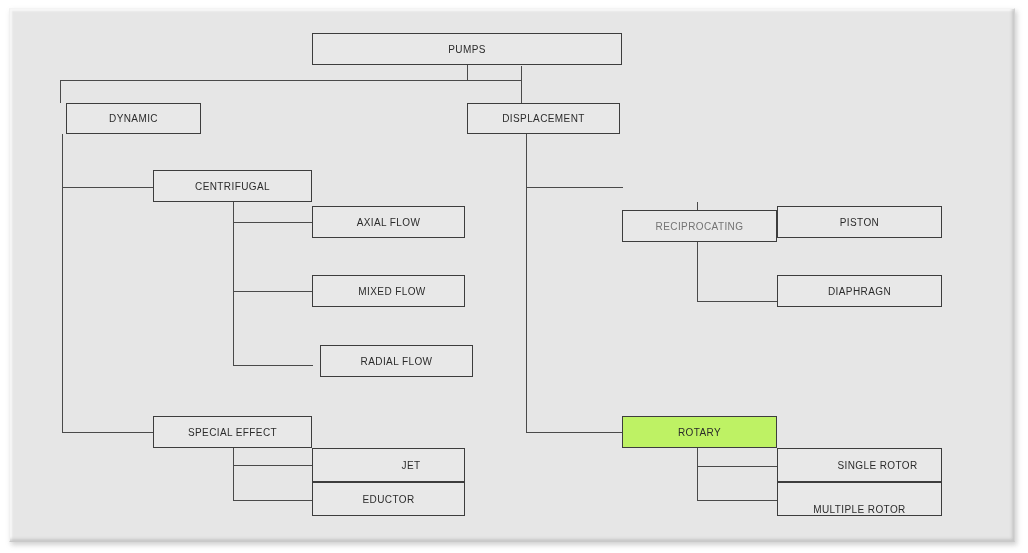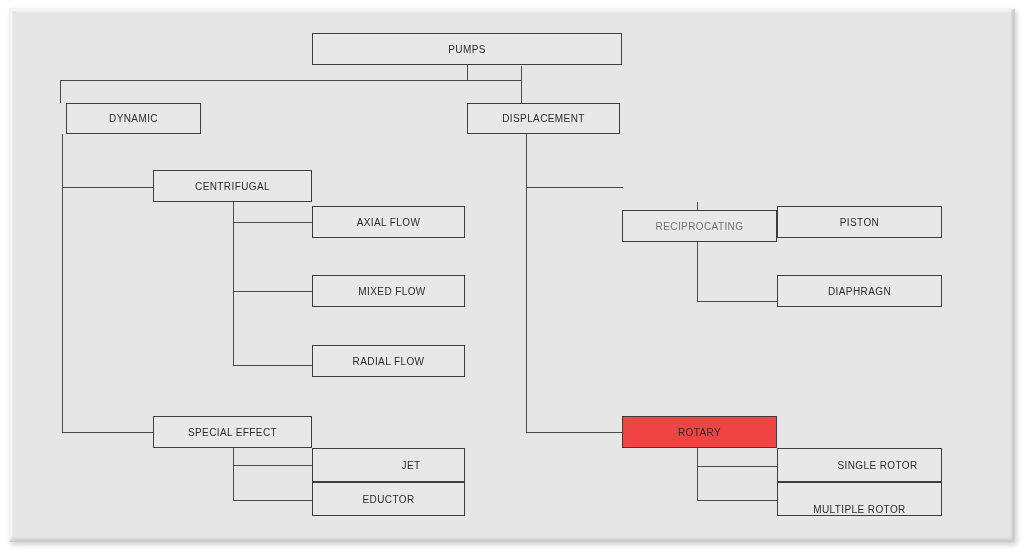--- a/index.html
+++ b/index.html
@@ -115,30 +115,30 @@
       </div>
       <div class="node" style="left: 153px; top: 170px; width: 159px; height: 32px; background: rgb(232, 232, 232); border-color: rgb(61, 61, 61); color: rgb(43, 43, 43);">
         <span>CENTRIFUGAL</span>
       </div>
       <div class="node" style="left: 153px; top: 416px; width: 159px; height: 32px; background: rgb(232, 232, 232); border-color: rgb(61, 61, 61); color: rgb(43, 43, 43);">
         <span>SPECIAL EFFECT</span>
       </div>
       <div class="node" style="left: 622px; top: 170px; width: 155px; height: 32px; background: rgb(232, 232, 232); border-color: rgb(61, 61, 61); color: #737373; margin-top: 40px;">
         <span>RECIPROCATING</span>
       </div>
-      <div class="node" style="left: 622px; top: 416px; width: 155px; height: 32px; background: #ef4444; border-color: rgb(61, 61, 61); color: rgb(43, 43, 43);">
+      <div class="node" style="left: 622px; top: 416px; width: 155px; height: 32px; background: #bef264; border-color: rgb(61, 61, 61); color: rgb(43, 43, 43);">
         <span>ROTARY</span>
       </div>
       <div class="node" style="left: 312px; top: 206px; width: 153px; height: 32px; background: rgb(232, 232, 232); border-color: rgb(61, 61, 61); color: rgb(43, 43, 43);">
         <span>AXIAL FLOW</span>
       </div>
       <div class="node" style="left: 312px; top: 275px; width: 153px; height: 32px; background: rgb(232, 232, 232); border-color: rgb(61, 61, 61); color: rgb(43, 43, 43); padding-left: 7px;">
         <span>MIXED FLOW</span>
       </div>
-      <div class="node" style="left: 312px; top: 345px; width: 153px; height: 32px; background: rgb(232, 232, 232); border-color: rgb(61, 61, 61); color: rgb(43, 43, 43);">
+      <div class="node" style="left: 320px; top: 345px; width: 153px; height: 32px; background: rgb(232, 232, 232); border-color: rgb(61, 61, 61); color: rgb(43, 43, 43);">
         <span>RADIAL FLOW</span>
       </div>
       <div class="node" style="left: 312px; top: 448px; width: 153px; height: 34px; background: rgb(232, 232, 232); border-color: rgb(61, 61, 61); color: rgb(43, 43, 43); padding-left: 45px;">
         <span>JET</span>
       </div>
       <div class="node" style="left: 312px; top: 482px; width: 153px; height: 34px; background: rgb(232, 232, 232); border-color: rgb(61, 61, 61); color: rgb(43, 43, 43);">
         <span>EDUCTOR</span>
       </div>
       <div class="node" style="left: 777px; top: 206px; width: 165px; height: 32px; background: rgb(232, 232, 232); border-color: rgb(61, 61, 61); color: rgb(43, 43, 43);">
         <span>PISTON</span>

